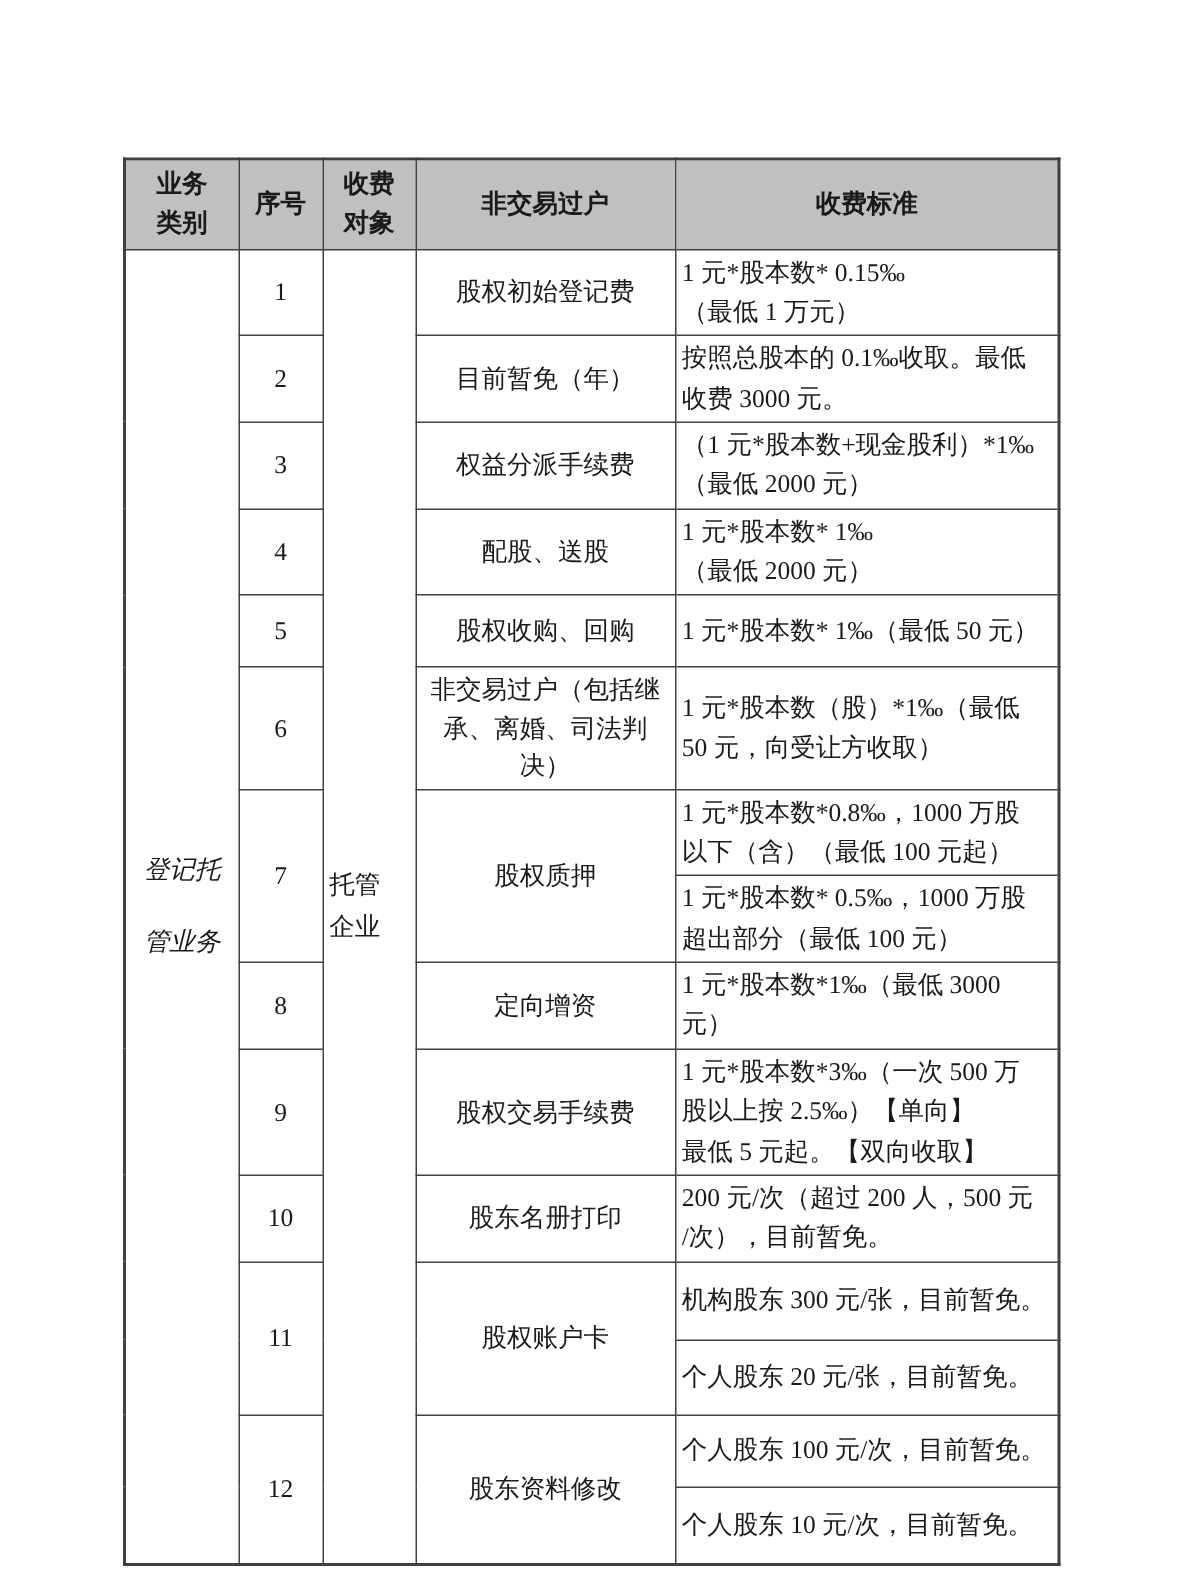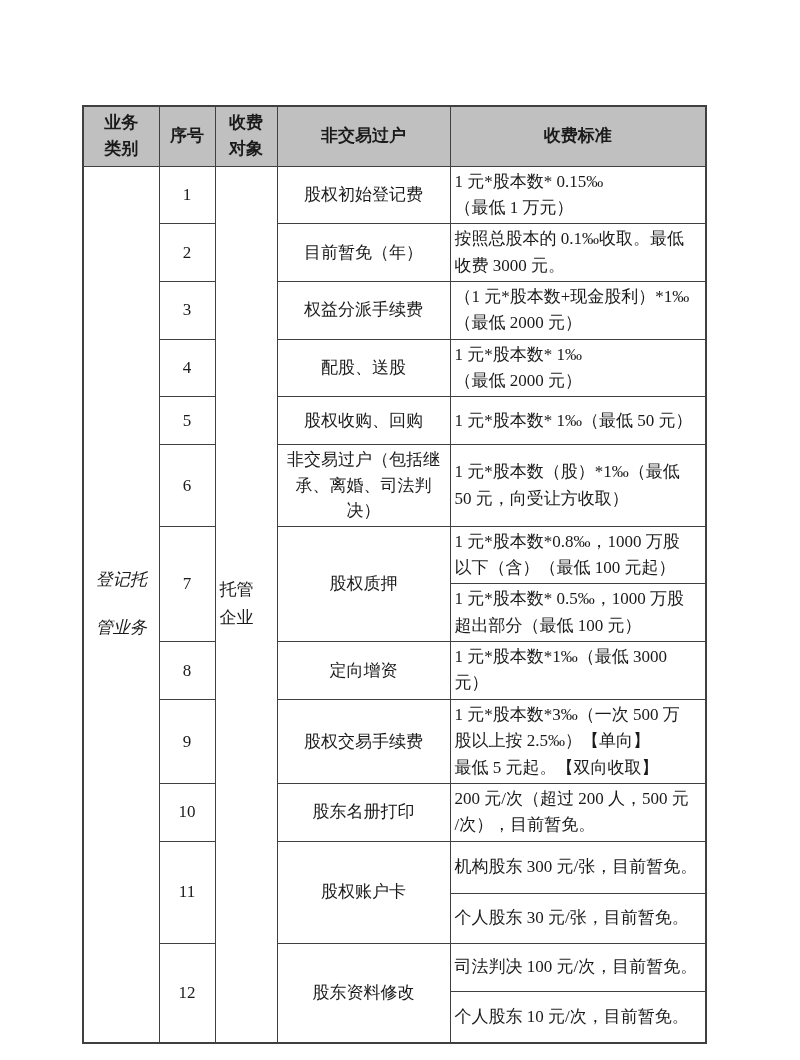--- a/index.html
+++ b/index.html
@@ -160,25 +160,25 @@
         <td class="cell-center">股东名册打印</td>
         <td class="cell-std">200 元/次（超过 200 人，500 元
 /次），目前暂免。</td>
       </tr>
       <tr style="height:52px">
         <td class="cell-center" rowspan="2">11</td>
         <td class="cell-center" rowspan="2">股权账户卡</td>
         <td class="cell-std">机构股东 300 元/张，目前暂免。</td>
       </tr>
       <tr style="height:50px">
-        <td class="cell-std">个人股东 30 元/张，目前暂免。</td>
+        <td class="cell-std">个人股东 20 元/张，目前暂免。</td>
       </tr>
       <tr style="height:48px">
         <td class="cell-center" rowspan="2">12</td>
         <td class="cell-center" rowspan="2">股东资料修改</td>
-        <td class="cell-std">司法判决 100 元/次，目前暂免。</td>
+        <td class="cell-std">个人股东 100 元/次，目前暂免。</td>
       </tr>
       <tr style="height:52px">
         <td class="cell-std">个人股东 10 元/次，目前暂免。</td>
       </tr>
     </tbody>
   </table>
 </div>
 
 </body></html>

